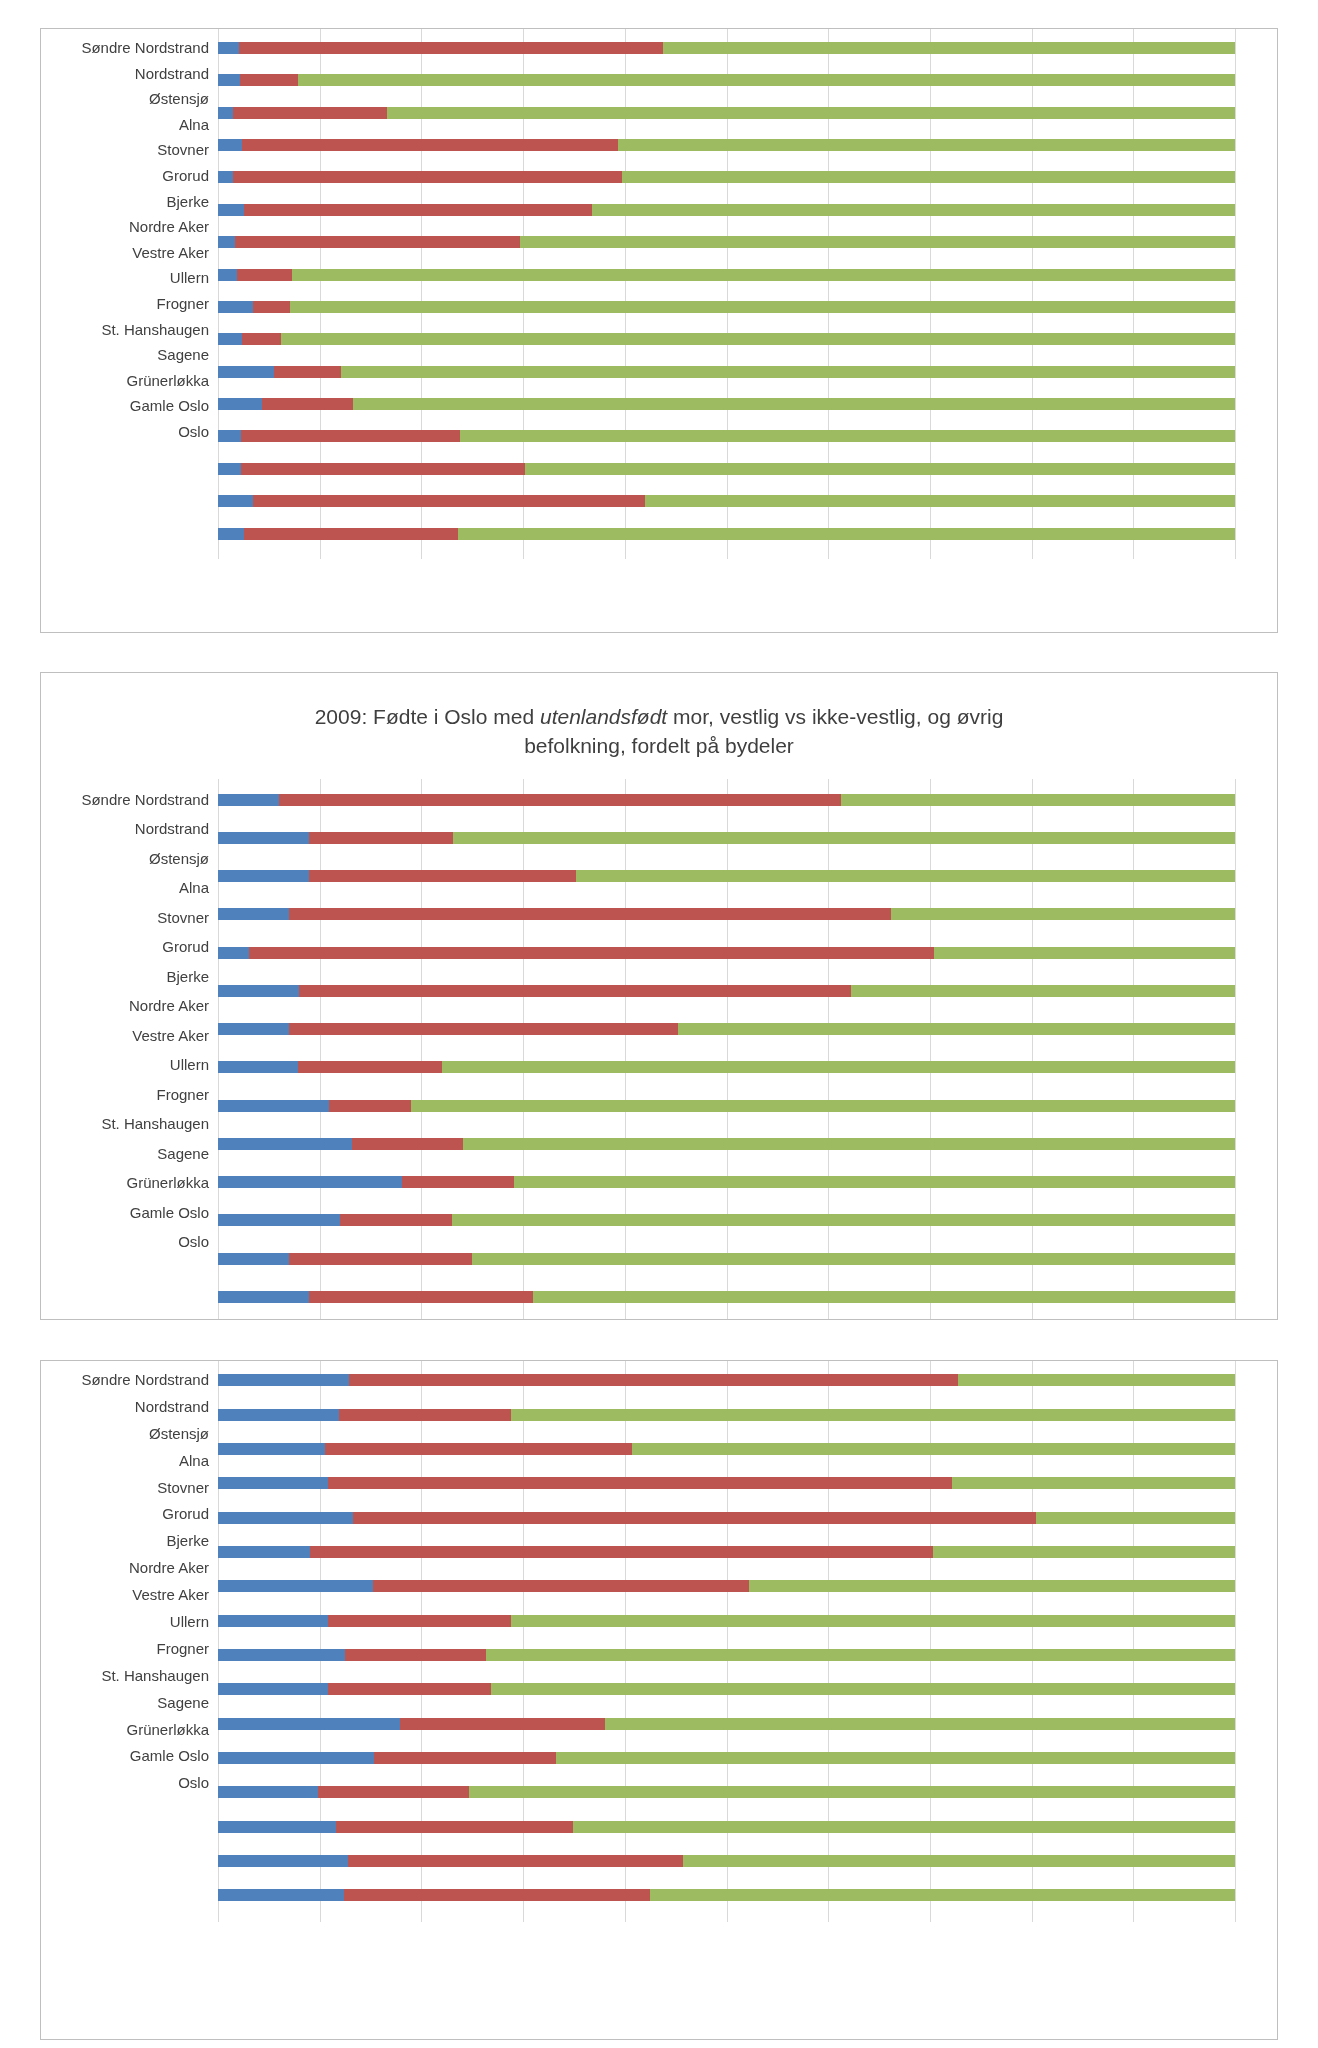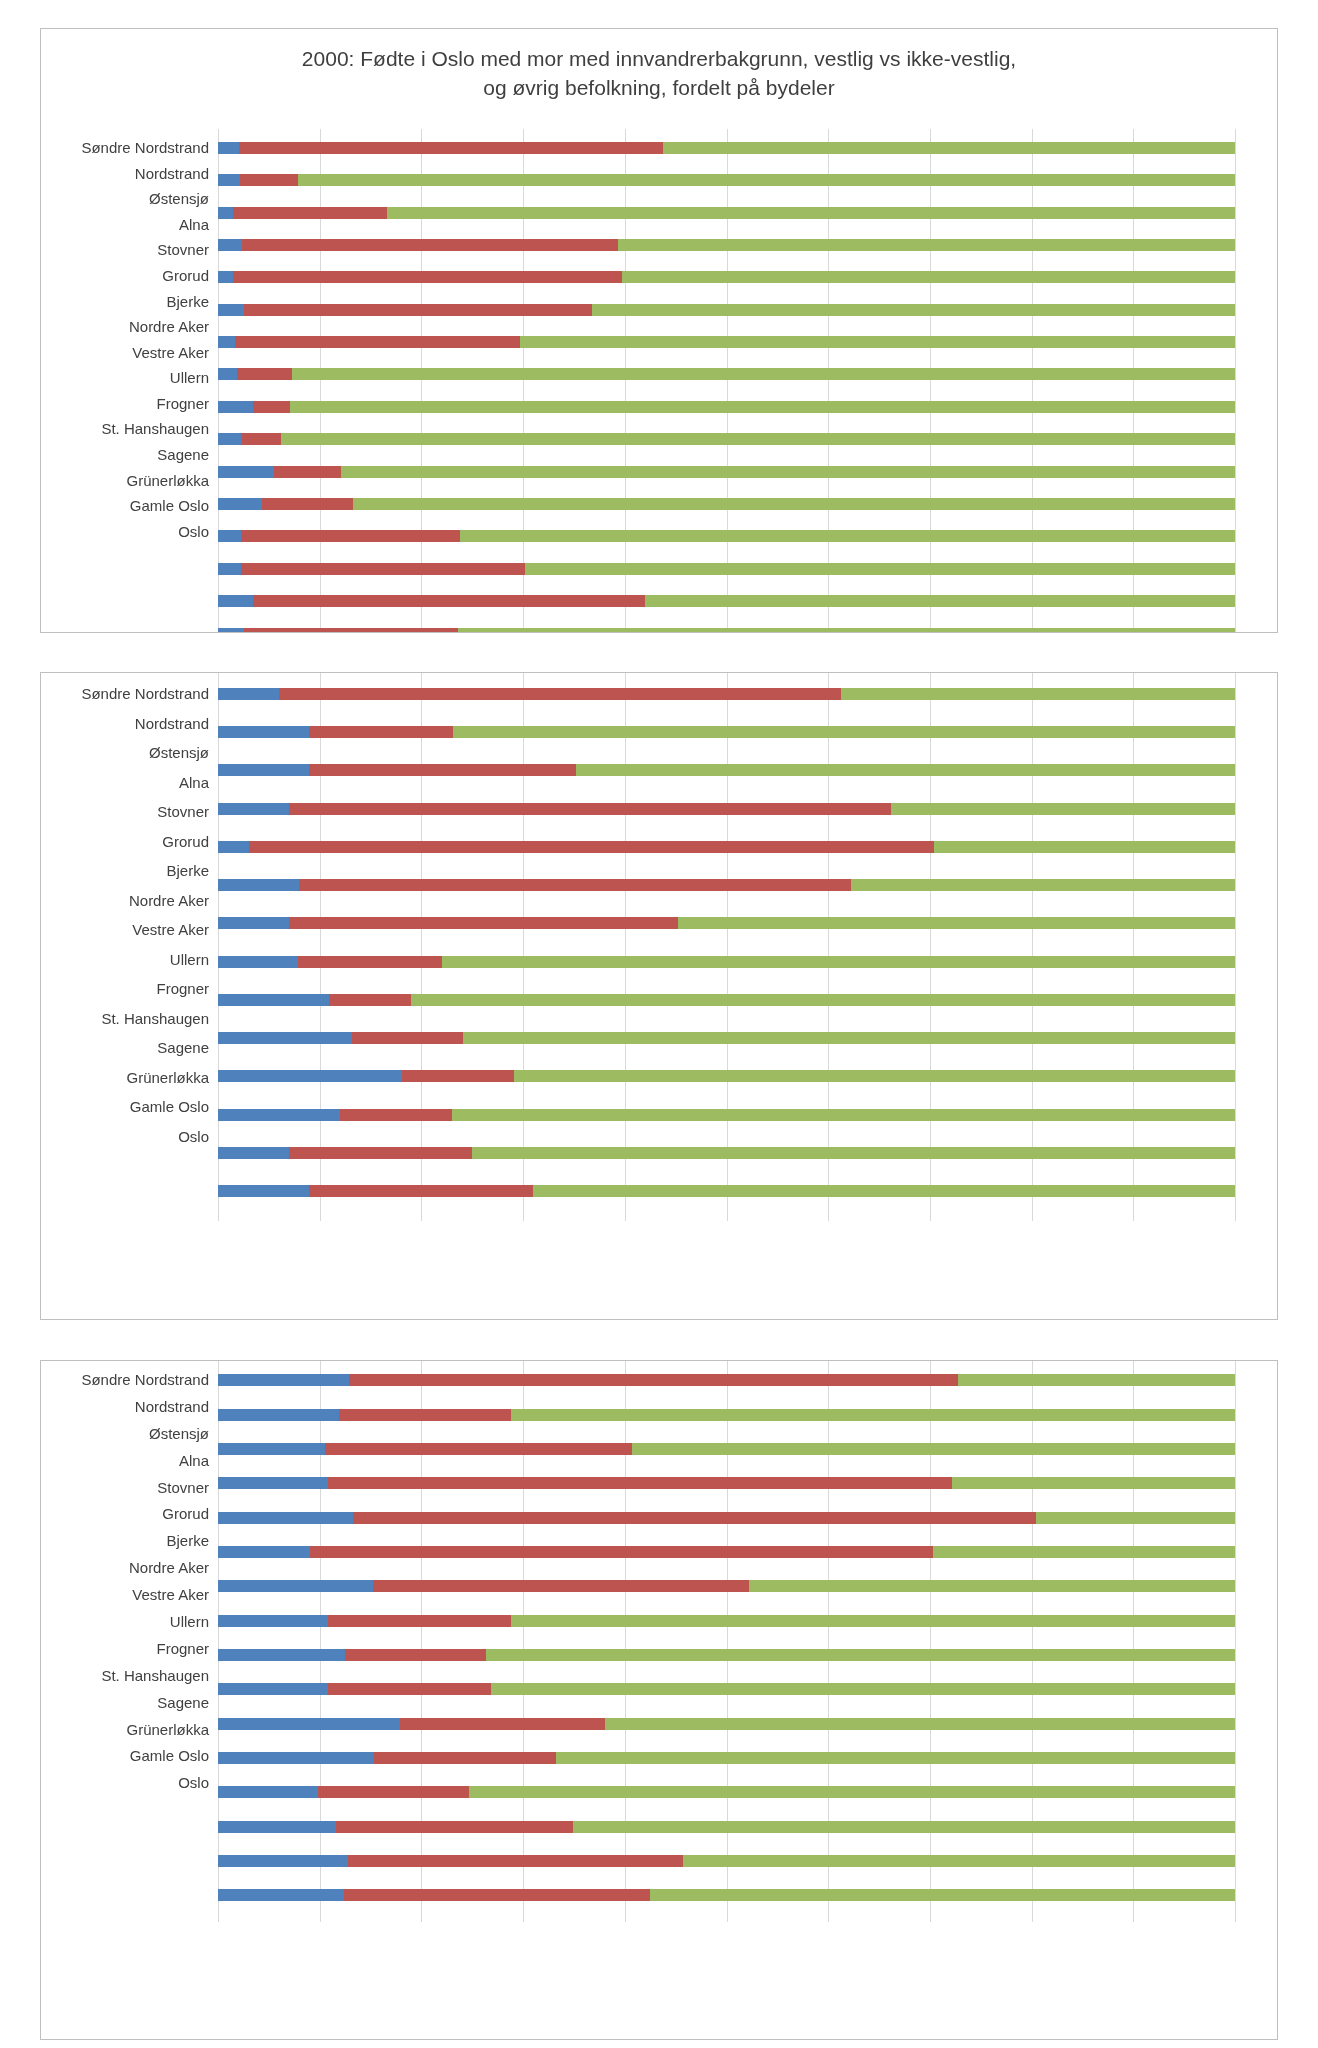--- a/index.html
+++ b/index.html
@@ -38,22 +38,20 @@
   .rows { position:relative; }
   .row { height:var(--rh); }
   .track { display:flex; height:12px; margin-top:calc((var(--rh) - 12px)/2); }
   .seg { height:100%; flex:none; }
 </style>
 </head>
 <body>
 
 <div id="page">
     <section class="panel panel-0">
-    <h2 class="title"><span class="t-prefix">2000: Fødte i Oslo med mor med innvandrerbakgrunn, vestlig vs ikke-vestlig,
-og øvrig befolkning, fordelt på bydeler</span><em class="t-italic"></em><span class="t-suffix"></span></h2>
     <div class="chart-area">
       <div class="labels">
           <div class="ylabel">Søndre Nordstrand</div>
           <div class="ylabel">Nordstrand</div>
           <div class="ylabel">Østensjø</div>
           <div class="ylabel">Alna</div>
           <div class="ylabel">Stovner</div>
           <div class="ylabel">Grorud</div>
           <div class="ylabel">Bjerke</div>
           <div class="ylabel">Nordre Aker</div>
@@ -195,20 +193,22 @@
                 </div>
               </div>
             </div>
         </div>
 
       </div>
     </div>
 
   </section>
     <section class="panel panel-1">
+    <h2 class="title"><span class="t-prefix">2009: Fødte i Oslo med </span><em class="t-italic">utenlandsfødt</em><span class="t-suffix"> mor, vestlig vs ikke-vestlig, og øvrig
+befolkning, fordelt på bydeler</span></h2>
     <div class="chart-area">
       <div class="labels">
           <div class="ylabel">Søndre Nordstrand</div>
           <div class="ylabel">Nordstrand</div>
           <div class="ylabel">Østensjø</div>
           <div class="ylabel">Alna</div>
           <div class="ylabel">Stovner</div>
           <div class="ylabel">Grorud</div>
           <div class="ylabel">Bjerke</div>
           <div class="ylabel">Nordre Aker</div>

